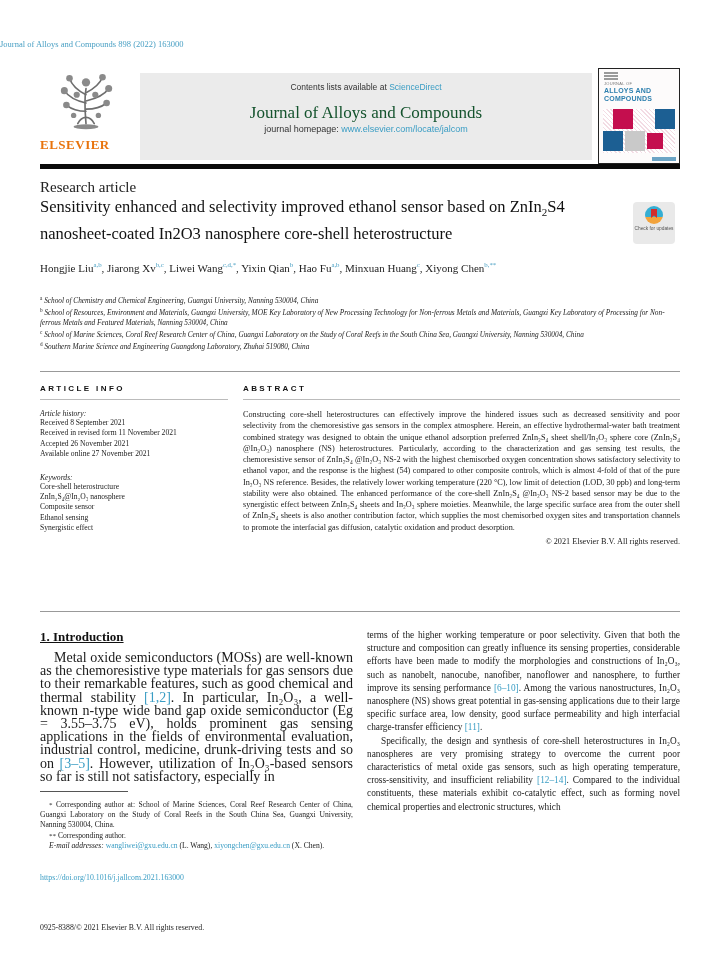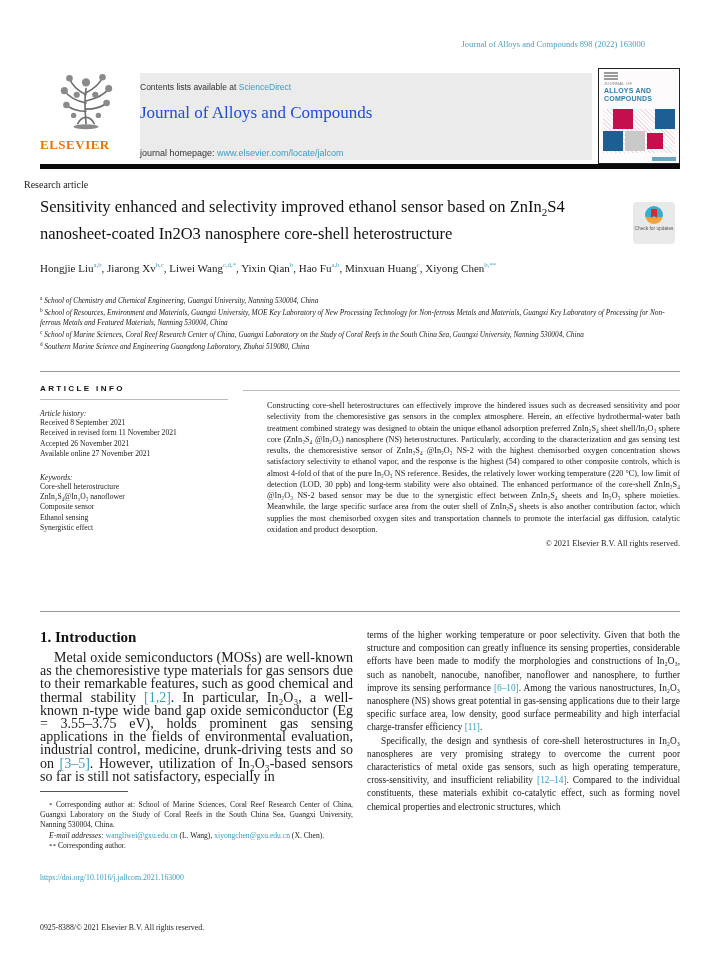--- a/index.html
+++ b/index.html
@@ -6,47 +6,47 @@
   body{
     width:719px;height:959px;background:#ffffff;position:relative;
     font-family:"Liberation Serif","DejaVu Serif",serif;color:#1a1a1a;
     overflow:hidden;-webkit-font-smoothing:antialiased;
   }
   .abs{position:absolute;}
   .tlink{color:#3a9dc4;}
   .justify{text-align:justify;text-justify:inter-word;}
 
   
-  .journal-ref{top:39px;left:0;width:645px;text-align:right;font-size:8.5px;color:#4aa0c4;}
+  .journal-ref{top:39px;left:0;width:645px;text-align:left;font-size:8.5px;color:#4aa0c4;}
 
   
   .masthead{top:68px;left:40px;width:640px;height:96px;}
   .elsevier-block{position:absolute;left:0;top:2px;width:92px;height:92px;text-align:left;}
   .elsevier-tree{width:62px;height:66px;margin:0 auto;display:block;}
   .elsevier-word{font-size:13px;color:#e8730c;letter-spacing:.5px;font-weight:bold;margin-top:1px;}
-  .mast-box{position:absolute;left:100px;top:5px;width:452px;height:87px;background:#ebebeb;}
+  .mast-box{position:absolute;left:100px;top:5px;width:452px;height:87px;background:#ebebeb;text-align:center;}
   .mast-contents{font-size:8.5px;color:#333;margin-top:9px;font-family:"Liberation Sans",sans-serif;}
-  .mast-title{font-size:17px;color:#1d4ed8;margin-top:11px;}
-  .mast-home{font-size:9px;color:#333;margin-top:25px;font-family:"Liberation Sans",sans-serif;}
+  .mast-title{font-size:17px;color:#14532d;margin-top:11px;}
+  .mast-home{font-size:9px;color:#333;margin-top:1px;font-family:"Liberation Sans",sans-serif;}
   .cover{position:absolute;right:0;top:0;width:80px;height:94px;border:1.5px solid #222;background:#fdfbfb;overflow:hidden;}
   .cover-meta{height:8px;margin:3px 0 0 5px;}
   .cover-meta i{display:block;width:14px;height:1.5px;background:#9a9a9a;margin-bottom:1.5px;}
   .cover-kicker{font-size:4px;color:#777;margin:1px 0 0 5px;font-family:"Liberation Sans",sans-serif;letter-spacing:.3px;}
   .cover-title{font-size:7px;line-height:7.5px;color:#2d7fae;margin:1px 0 0 5px;font-family:"Liberation Sans",sans-serif;font-weight:bold;letter-spacing:.2px;}
   .cover-grid{position:absolute;left:4px;top:40px;width:72px;height:44px;
      background:repeating-linear-gradient(45deg,#f3dce4 0 1px,#fff 1px 3px);}
   .sq{position:absolute;}
   .sq-red{background:#c40e4e;}
   .sq-blue{background:#1c5f93;}
   .sq-gray{background:#c9c9c9;}
   .cover-foot{position:absolute;right:3px;bottom:2px;width:24px;height:4px;background:#2d7fae;opacity:.7;}
 
   .black-bar{top:164px;left:40px;width:640px;height:5px;background:#0a0a0a;}
 
-  .research-article{top:179px;left:24px;font-size:10px;color:#222;}
+  .research-article{top:179px;left:40px;font-size:15px;color:#222;}
 
   .title{top:196px;left:40px;width:560px;font-size:16.5px;line-height:22px;color:#111;}
   .title sub{font-size:11px;}
 
   .badge{top:202px;left:633px;width:42px;height:42px;background:#e9e9e9;border-radius:4px;text-align:center;}
   .badge-icon{width:18px;height:18px;border-radius:50%;margin:4px auto 0;
      background:linear-gradient(180deg,#35aed3 0 62%,#f2a33c 62% 100%);position:relative;}
   .badge-book{position:absolute;left:6px;top:3px;width:6px;height:9px;background:#d22c2c;
      clip-path:polygon(0 0,100% 0,100% 100%,50% 72%,0 100%);}
   .badge-label{font-size:4.8px;line-height:5.4px;color:#555;margin-top:2px;font-family:"Liberation Sans",sans-serif;}
@@ -61,24 +61,24 @@
   .rule-affil{top:371px;left:40px;width:640px;}
   .rule-bottom{top:611px;left:40px;width:640px;}
 
   .info-col{top:384px;left:40px;width:188px;}
   .abs-col{top:384px;left:243px;width:437px;}
   .sec-head{font-size:8px;font-weight:bold;letter-spacing:2.4px;color:#111;font-family:"Liberation Sans",sans-serif;}
   .head-rule{border-top:1px solid #bbb;margin-top:6px;}
   .info-label{font-style:italic;font-size:7.6px;margin-top:9px;color:#222;}
   .info-line,.kw-line{font-size:7.6px;line-height:10.4px;color:#222;}
   .kw-block{margin-top:13px;}
-  .abstract-text{margin-top:9px;font-size:8.2px;line-height:11.25px;color:#1a1a1a;margin-left:24px;}
+  .abstract-text{margin-top:9px;font-size:8.2px;line-height:11.25px;color:#1a1a1a;}
   .abstract-copy{margin-top:4px;font-size:8.2px;text-align:right;color:#1a1a1a;}
 
-  .intro-head{top:629px;left:40px;font-size:15px;font-weight:bold;color:#111;}
+  .intro-head{top:629px;left:40px;font-size:13px;font-weight:bold;color:#111;text-decoration:underline;}
   .col-left{top:651px;left:40px;width:313px;font-size:14px;line-height:13.2px;}
   .col-right{top:629px;left:367px;width:313px;font-size:9.3px;line-height:13.2px;}
   .para-indent{text-indent:14px;}
   .col-right .p2{margin-top:0;}
 
   .fn-sep{top:791px;left:40px;width:88px;border-top:1px solid #555;}
   .footnotes{top:800px;left:40px;width:313px;font-size:7.6px;line-height:10.2px;color:#222;}
   .fn{text-indent:9px;}
   .fn-marker{font-size:7px;}
   .email-label{font-style:italic;}
@@ -177,28 +177,29 @@
   <div class="sec-head">ARTICLE INFO</div>
   <div class="head-rule"></div>
   <div class="info-label">Article history:</div>
   <div class="info-line">Received 8 September 2021</div>
   <div class="info-line">Received in revised form 11 November 2021</div>
   <div class="info-line">Accepted 26 November 2021</div>
   <div class="info-line">Available online 27 November 2021</div>
   <div class="kw-block">
     <div class="info-label" style="margin-top:0;">Keywords:</div>
     <div class="kw-line">Core-shell heterostructure</div>
-    <div class="kw-line">ZnIn₂S₄@In₂O₃ nanoflower</div>
+    <div class="kw-line">ZnIn₂S₄@In₂O₃ nanosphere</div>
     <div class="kw-line">Composite sensor</div>
     <div class="kw-line">Ethanol sensing</div>
     <div class="kw-line">Synergistic effect</div>
   </div>
 </div>
 
 <div class="abs abs-col">
+  <div class="sec-head">ABSTRACT</div>
   <div class="head-rule"></div>
   <div class="abstract-text justify">Constructing core-shell heterostructures can effectively improve the hindered issues such as decreased sensitivity and poor selectivity from the chemoresistive gas sensors in the complex atmosphere. Herein, an effective hydrothermal-water bath treatment combined strategy was designed to obtain the unique ethanol adsorption preferred ZnIn₂S₄ sheet shell/In₂O₃ sphere core (ZnIn₂S₄ @In₂O₃) nanosphere (NS) heterostructures. Particularly, according to the characterization and gas sensing test results, the chemoresistive sensor of ZnIn₂S₄ @In₂O₃ NS-2 with the highest chemisorbed oxygen concentration shows satisfactory selectivity to ethanol vapor, and the response is the highest (54) compared to other composite controls, which is almost 4-fold of that of the pure In₂O₃ NS reference. Besides, the relatively lower working temperature (220 °C), low limit of detection (LOD, 30 ppb) and long-term stability were also obtained. The enhanced performance of the core-shell ZnIn₂S₄ @In₂O₃ NS-2 based sensor may be due to the synergistic effect between ZnIn₂S₄ sheets and In₂O₃ sphere moieties. Meanwhile, the large specific surface area from the outer shell of ZnIn₂S₄ sheets is also another contribution factor, which supplies the most chemisorbed oxygen sites and transportation channels to promote the interfacial gas diffusion, catalytic oxidation and product desorption.</div>
   <div class="abstract-copy">© 2021 Elsevier B.V. All rights reserved.</div>
 </div>
 
 <div class="abs rule rule-bottom"></div>
 
 <div class="abs intro-head">1. Introduction</div>
 
 <div class="abs col-left justify">
@@ -206,18 +207,18 @@
 </div>
 
 <div class="abs col-right justify">
   <p style="margin:0;"><span>terms of the higher working temperature or poor selectivity. Given that both the structure and composition can greatly influence its sensing properties, considerable efforts have been made to modify the morphologies and constructions of In₂O₃, such as nanobelt, nanocube, nanofiber, nanoflower and nanosphere, to further improve its sensing performance </span><span class="tlink">[6–10]</span><span>. Among the various nanostructures, In₂O₃ nanosphere (NS) shows great potential in gas-sensing applications due to their large specific surface area, low density, good surface permeability and high interfacial charge-transfer efficiency </span><span class="tlink">[11]</span><span>.</span></p>
   <p class="para-indent p2" style="margin:0;"><span>Specifically, the design and synthesis of core-shell heterostructures in In₂O₃ nanospheres are very promising strategy to overcome the current poor characteristics of metal oxide gas sensors, such as high operating temperature, cross-sensitivity, and insufficient reliability </span><span class="tlink">[12–14]</span><span>. Compared to the individual constituents, these materials exhibit co-catalytic effect, such as forming novel chemical properties and electronic structures, which</span></p>
 </div>
 
 <div class="abs fn-sep"></div>
 <div class="abs footnotes justify">
   <div class="fn"><span class="fn-marker">*</span> <span>Corresponding author at: School of Marine Sciences, Coral Reef Research Center of China, Guangxi Laboratory on the Study of Coral Reefs in the South China Sea, Guangxi University, Nanning 530004, China.</span></div>
+  <div class="fn"><span class="fn-marker">**</span> <span>Corresponding author.</span></div>
   <div class="fn"><span class="email-label">E-mail addresses:</span> <span class="tlink">wangliwei@gxu.edu.cn</span><span> (L. Wang),</span> <span class="tlink">xiyongchen@gxu.edu.cn</span><span> (X. Chen).</span></div>
-  <div class="fn"><span class="fn-marker">**</span> <span>Corresponding author.</span></div>
 </div>
 
 <div class="abs doi-line">https://doi.org/10.1016/j.jallcom.2021.163000</div>
 <div class="abs issn-line">0925-8388/© 2021 Elsevier B.V. All rights reserved.</div>
 
 </body></html>

